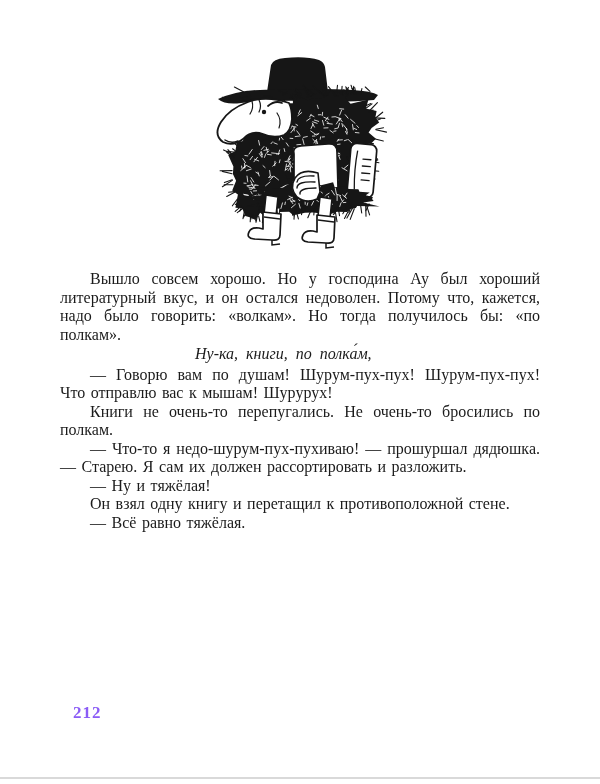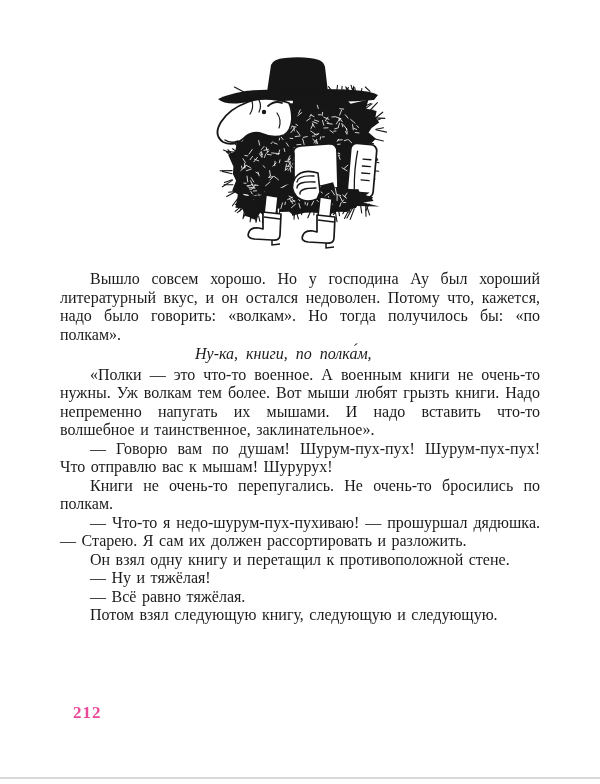--- a/index.html
+++ b/index.html
@@ -10,21 +10,21 @@
   .illustration{position:absolute;left:180px;top:40px;width:240px;height:240px;}
   .text-block{
     position:absolute;left:60px;top:270px;width:480px;
     font-size:16px;line-height:18.5px;text-align:justify;word-spacing:1.5px;
   }
   .para{text-indent:30px;margin:0;}
   .verse{margin:1px 0 2px 135px;text-align:left;word-spacing:4px;font-style:italic;}
   .verse-line{text-indent:0;}
   .page-number{
     position:absolute;left:73px;top:703px;
-    font-size:17px;font-weight:bold;letter-spacing:1px;color:#ec4899;
+    font-size:17px;font-weight:bold;letter-spacing:1px;color:#8b5cf6;
   }
   .scan-edge{position:absolute;left:0;top:777px;width:600px;height:2px;background:#d9d9d9;}
 </style>
 </head>
 <body>
 
 <div class="page">
   <div class="illustration" title="Господин Ау — лохматый человечек в чёрной шляпе, несущий книги">
     <svg id="au-svg" viewBox="0 0 240 240" width="240" height="240">
         <g>
@@ -490,24 +490,22 @@
           <line x1="138" y1="180" x2="154" y2="182" stroke="#161616" stroke-width="1.3"></line>
           <path d="M146 203 L146 208 L154 207" fill="none" stroke="#161616" stroke-width="1.5"></path>
         </g>
       </svg>
   </div>
   <div class="text-block">
       <div class="para">Вышло совсем хорошо. Но у господина Ау был хороший литературный вкус, и он остался недоволен. Потому что, кажется, надо было говорить: «волкам». Но тогда получилось бы: «по полкам».</div>
       <div class="verse">
         <div class="verse-line">Ну-ка, книги, по полка́м,</div>
       </div>
-      <div class="para">«Полки — это что-то военное. А военным книги не очень-то нужны. Уж волкам тем более. Вот мыши любят грызть книги. Надо непременно напугать их мышами. И надо вставить что-то волшебное и таинственное, заклинательное».</div>
       <div class="para">— Говорю вам по душам! Шурум-пух-пух! Шурум-пух-пух! Что отправлю вас к мышам! Шурурух!</div>
       <div class="para">Книги не очень-то перепугались. Не очень-то бросились по полкам.</div>
       <div class="para">— Что-то я недо-шурум-пух-пухиваю! — прошуршал дядюшка. — Старею. Я сам их должен рассортировать и разложить.</div>
+      <div class="para">— Ну и тяжёлая!</div>
       <div class="para">Он взял одну книгу и перетащил к противоположной стене.</div>
-      <div class="para">— Ну и тяжёлая!</div>
       <div class="para">— Всё равно тяжёлая.</div>
-      <div class="para">Потом взял следующую книгу, следующую и следующую.</div>
     </div>
   <div class="page-number">212</div>
   <div class="scan-edge"></div>
 </div>
 
 </body></html>

